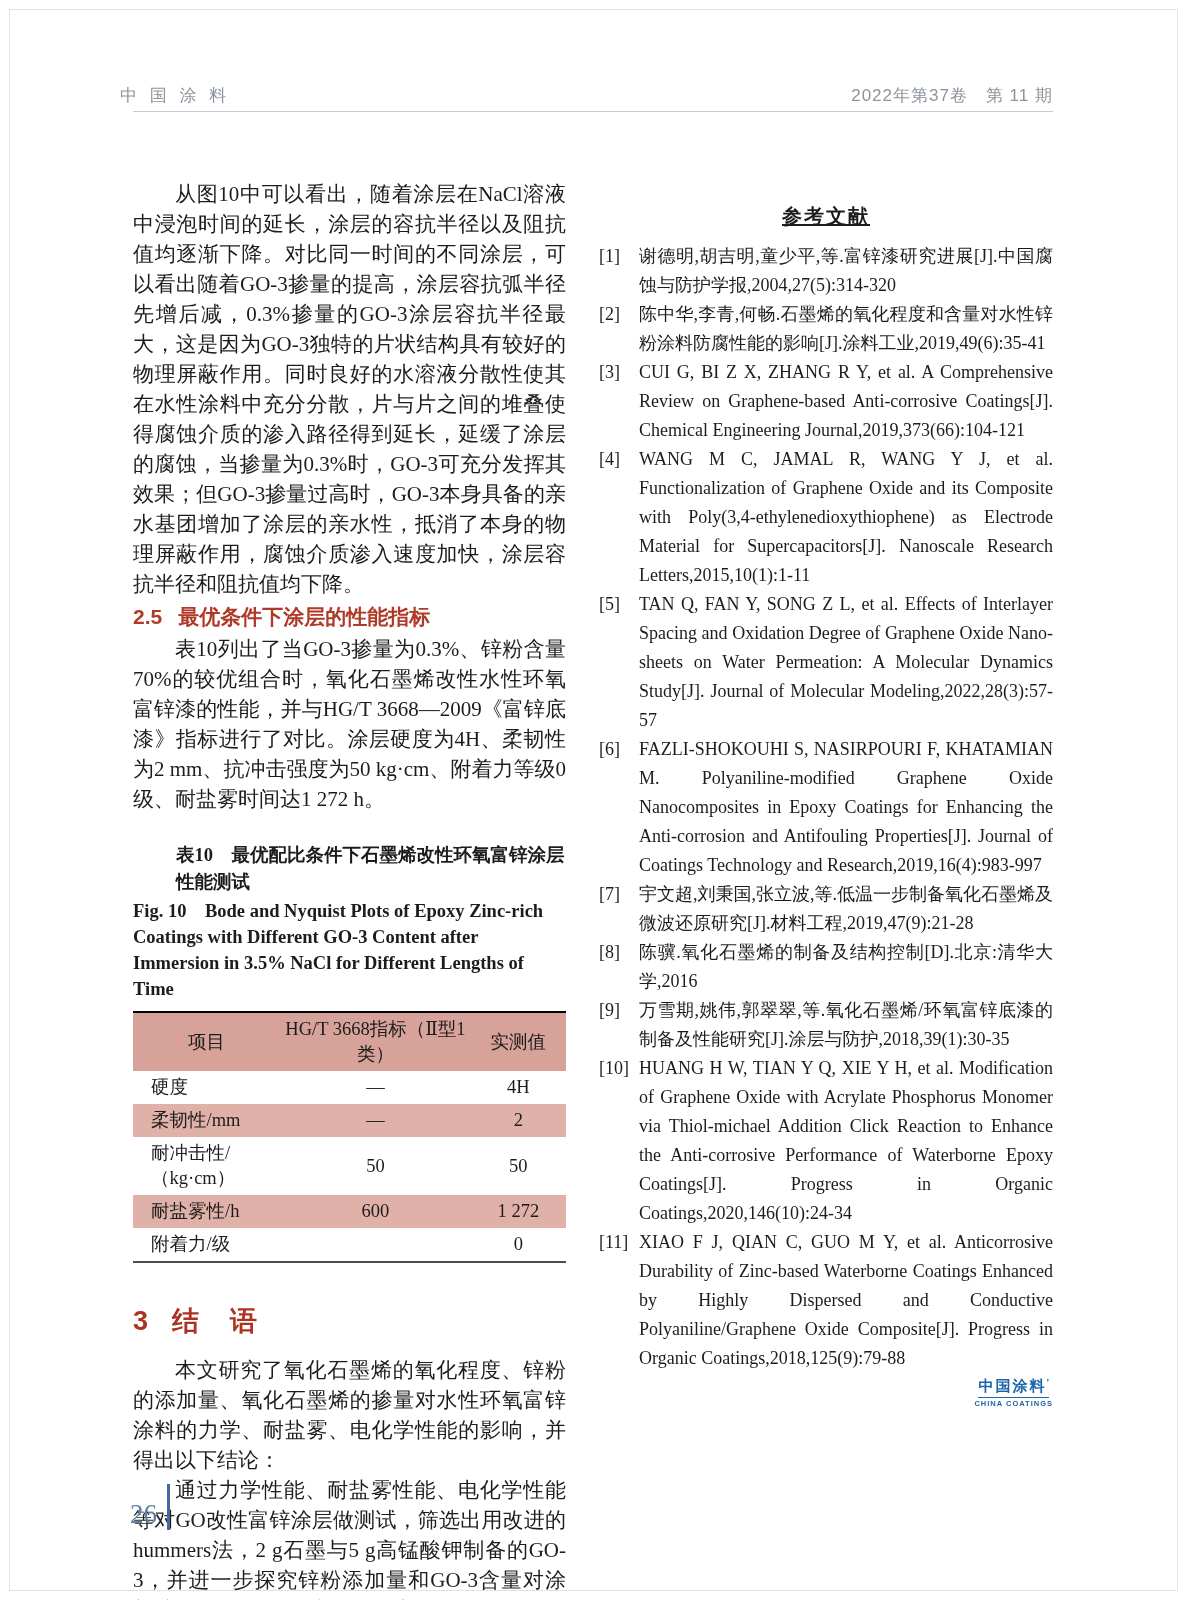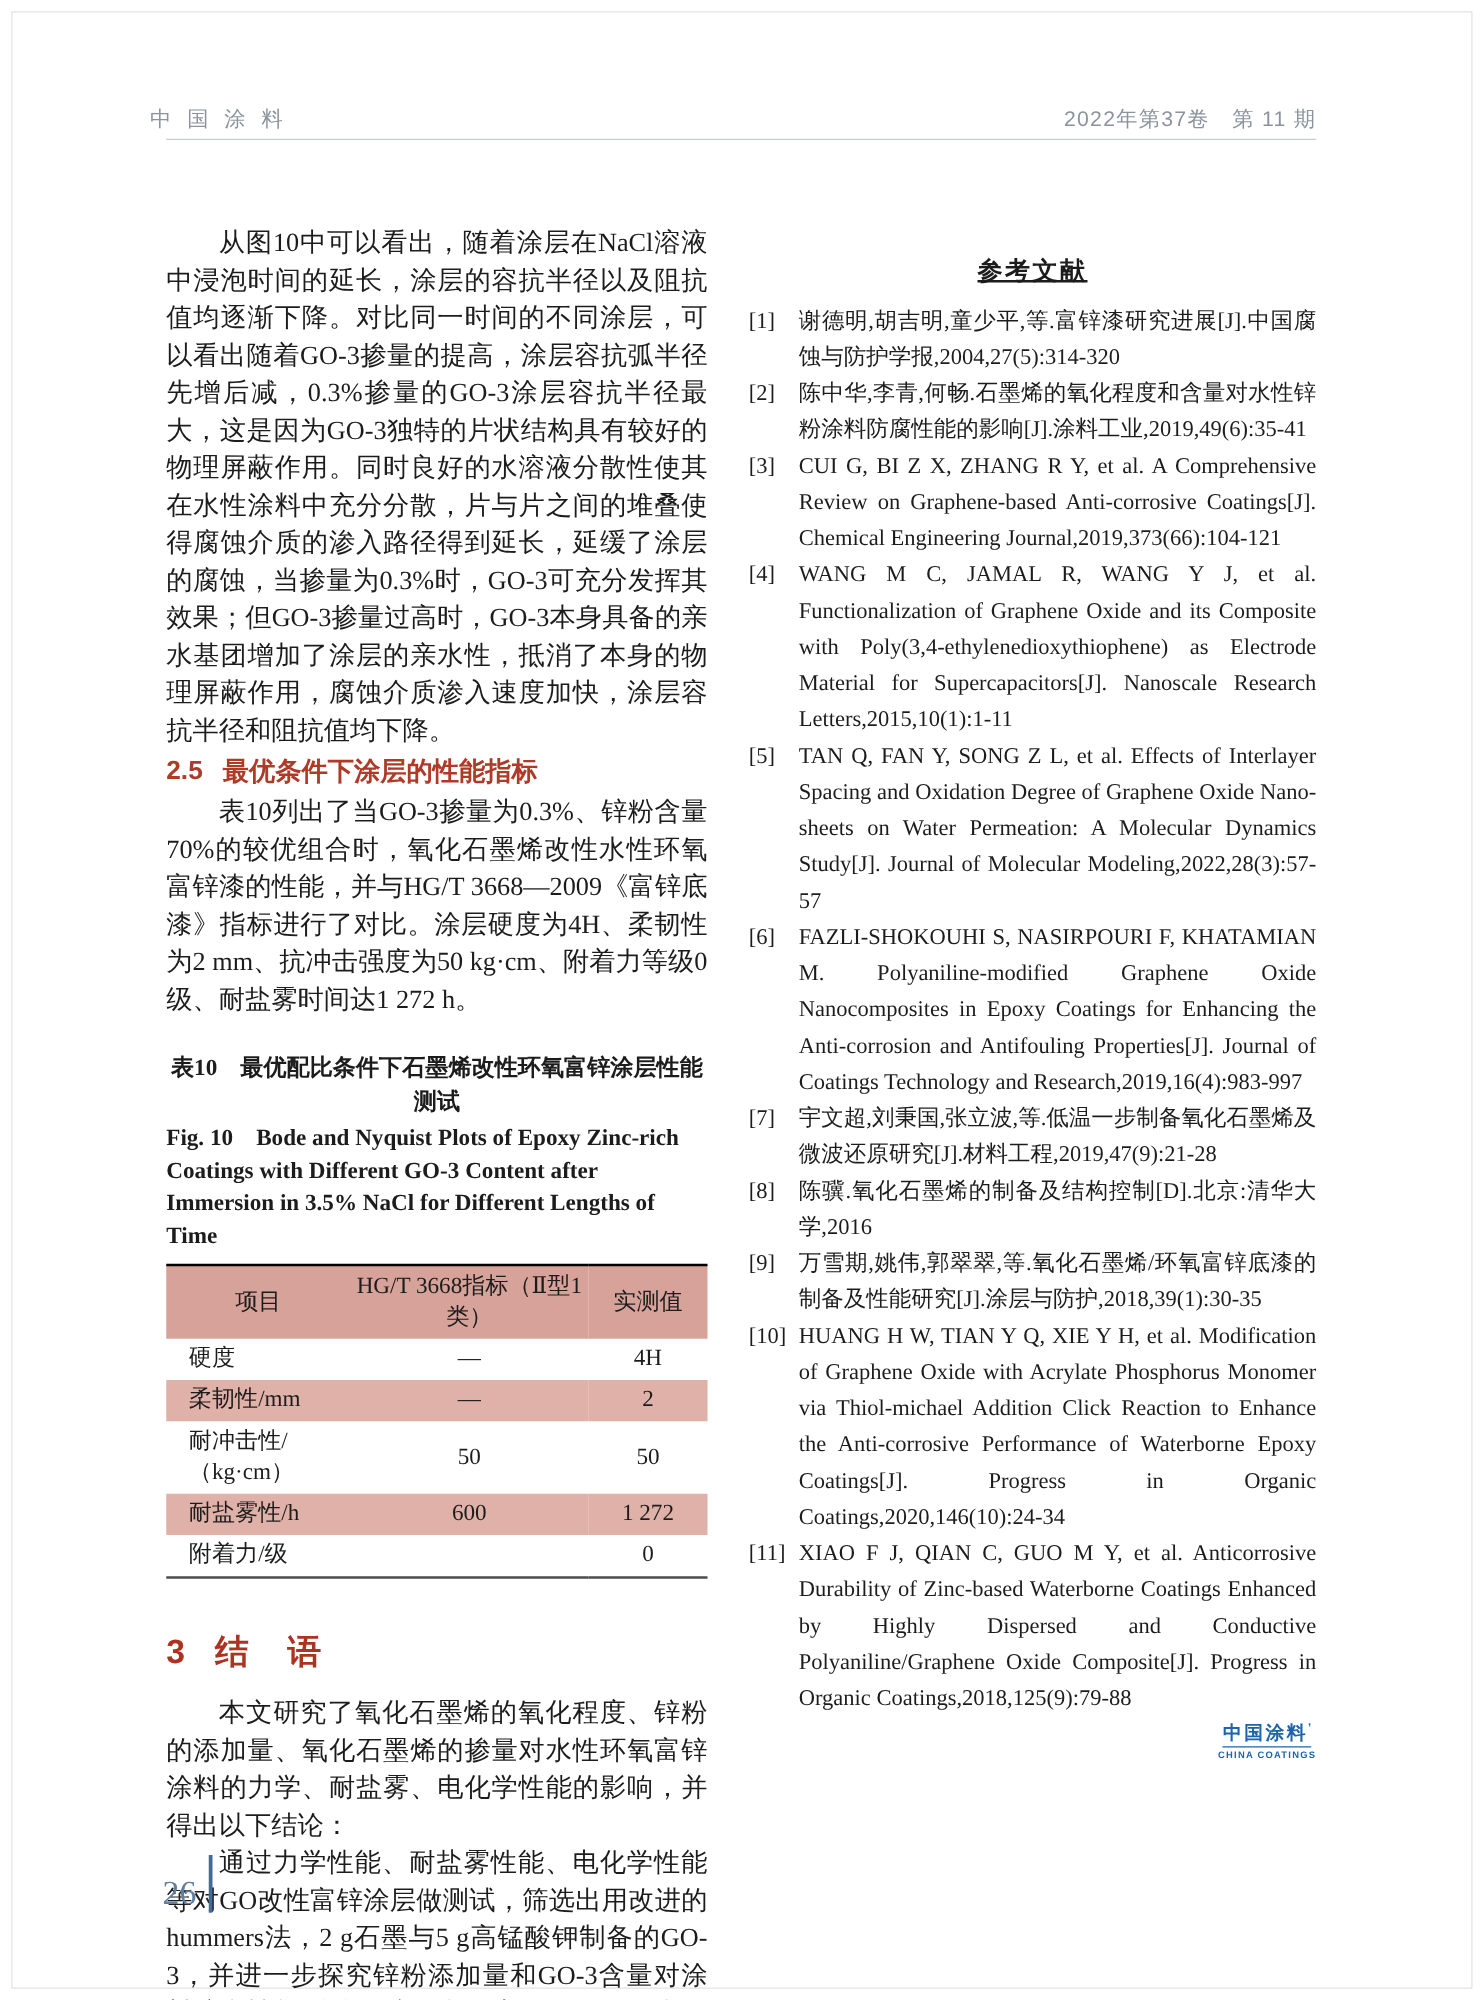--- a/index.html
+++ b/index.html
@@ -20,21 +20,21 @@
   .col-right { position:absolute; left:599px; top:203px; width:454px; }
 
   .body-para { font-size:21px; line-height:30px; text-align:justify; }
   .indent { text-indent:2em; }
 
   .sub-heading { display:flex; align-items:center; margin:4px 0 3px; color:#b03a28;
                  font-family:"Liberation Sans","DejaVu Sans",sans-serif; font-size:21px; font-weight:bold; }
   .sub-heading .sec-num { margin-right:16px; }
 
   .table-block { margin-top:28px; }
-  .cap-cn { font-size:18.5px; font-weight:bold; text-align:center; line-height:27px; }
+  .cap-cn { font-size:18.5px; font-weight:bold; text-align:left; line-height:27px;margin-left:43px; }
   .cap-en { font-size:18.5px; font-weight:bold; line-height:26px; margin-top:2px; }
 
   table.perf-table { width:100%; border-collapse:collapse; margin-top:9px; border-bottom:2px solid #4d4d4d; border-top:2px solid #000000; }
   table.perf-table th, table.perf-table td { font-size:18.5px; padding:4px 2px; line-height:25px; }
   table.perf-table thead tr { background:#d7a299; }
   table.perf-table th { font-weight:normal; text-align:center; }
   table.perf-table tr.stripe { background:#e0b1a8; }
   table.perf-table td.c1 { text-align:left; padding-left:18px; white-space:pre-line; width:34%; }
   table.perf-table td.c2 { text-align:center; width:44%; }
   table.perf-table td.c3 { text-align:center; width:22%; }

